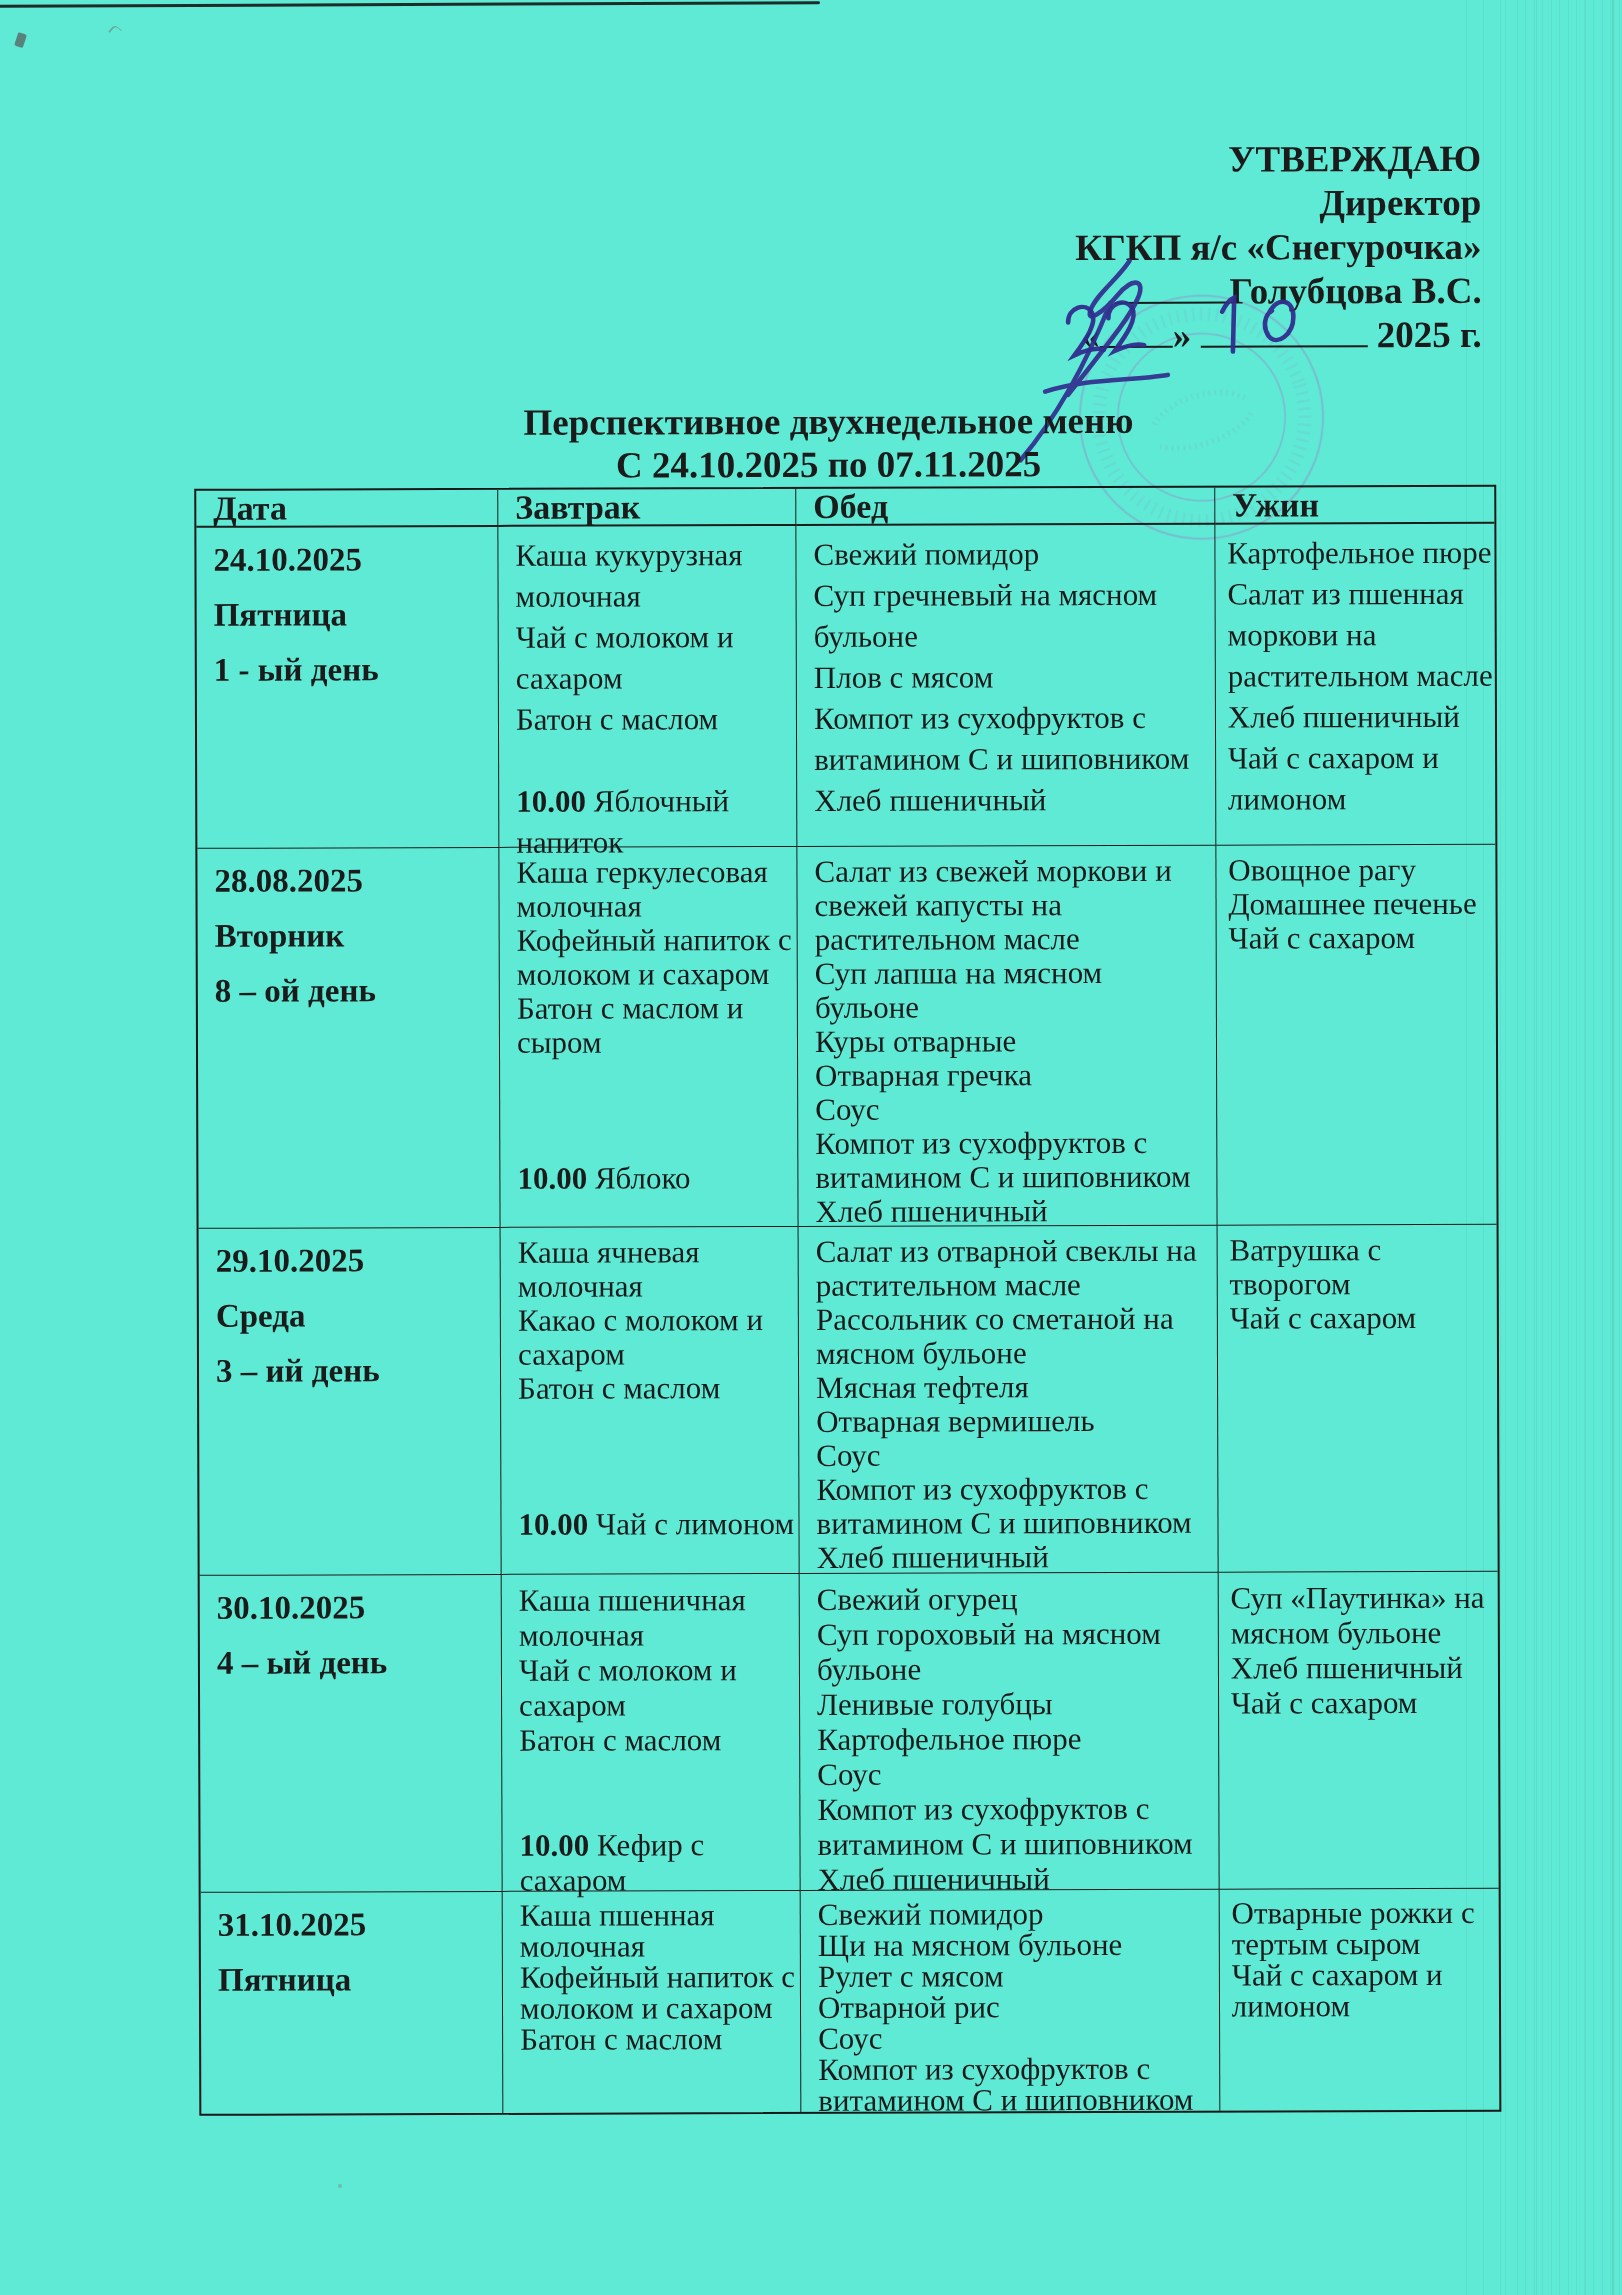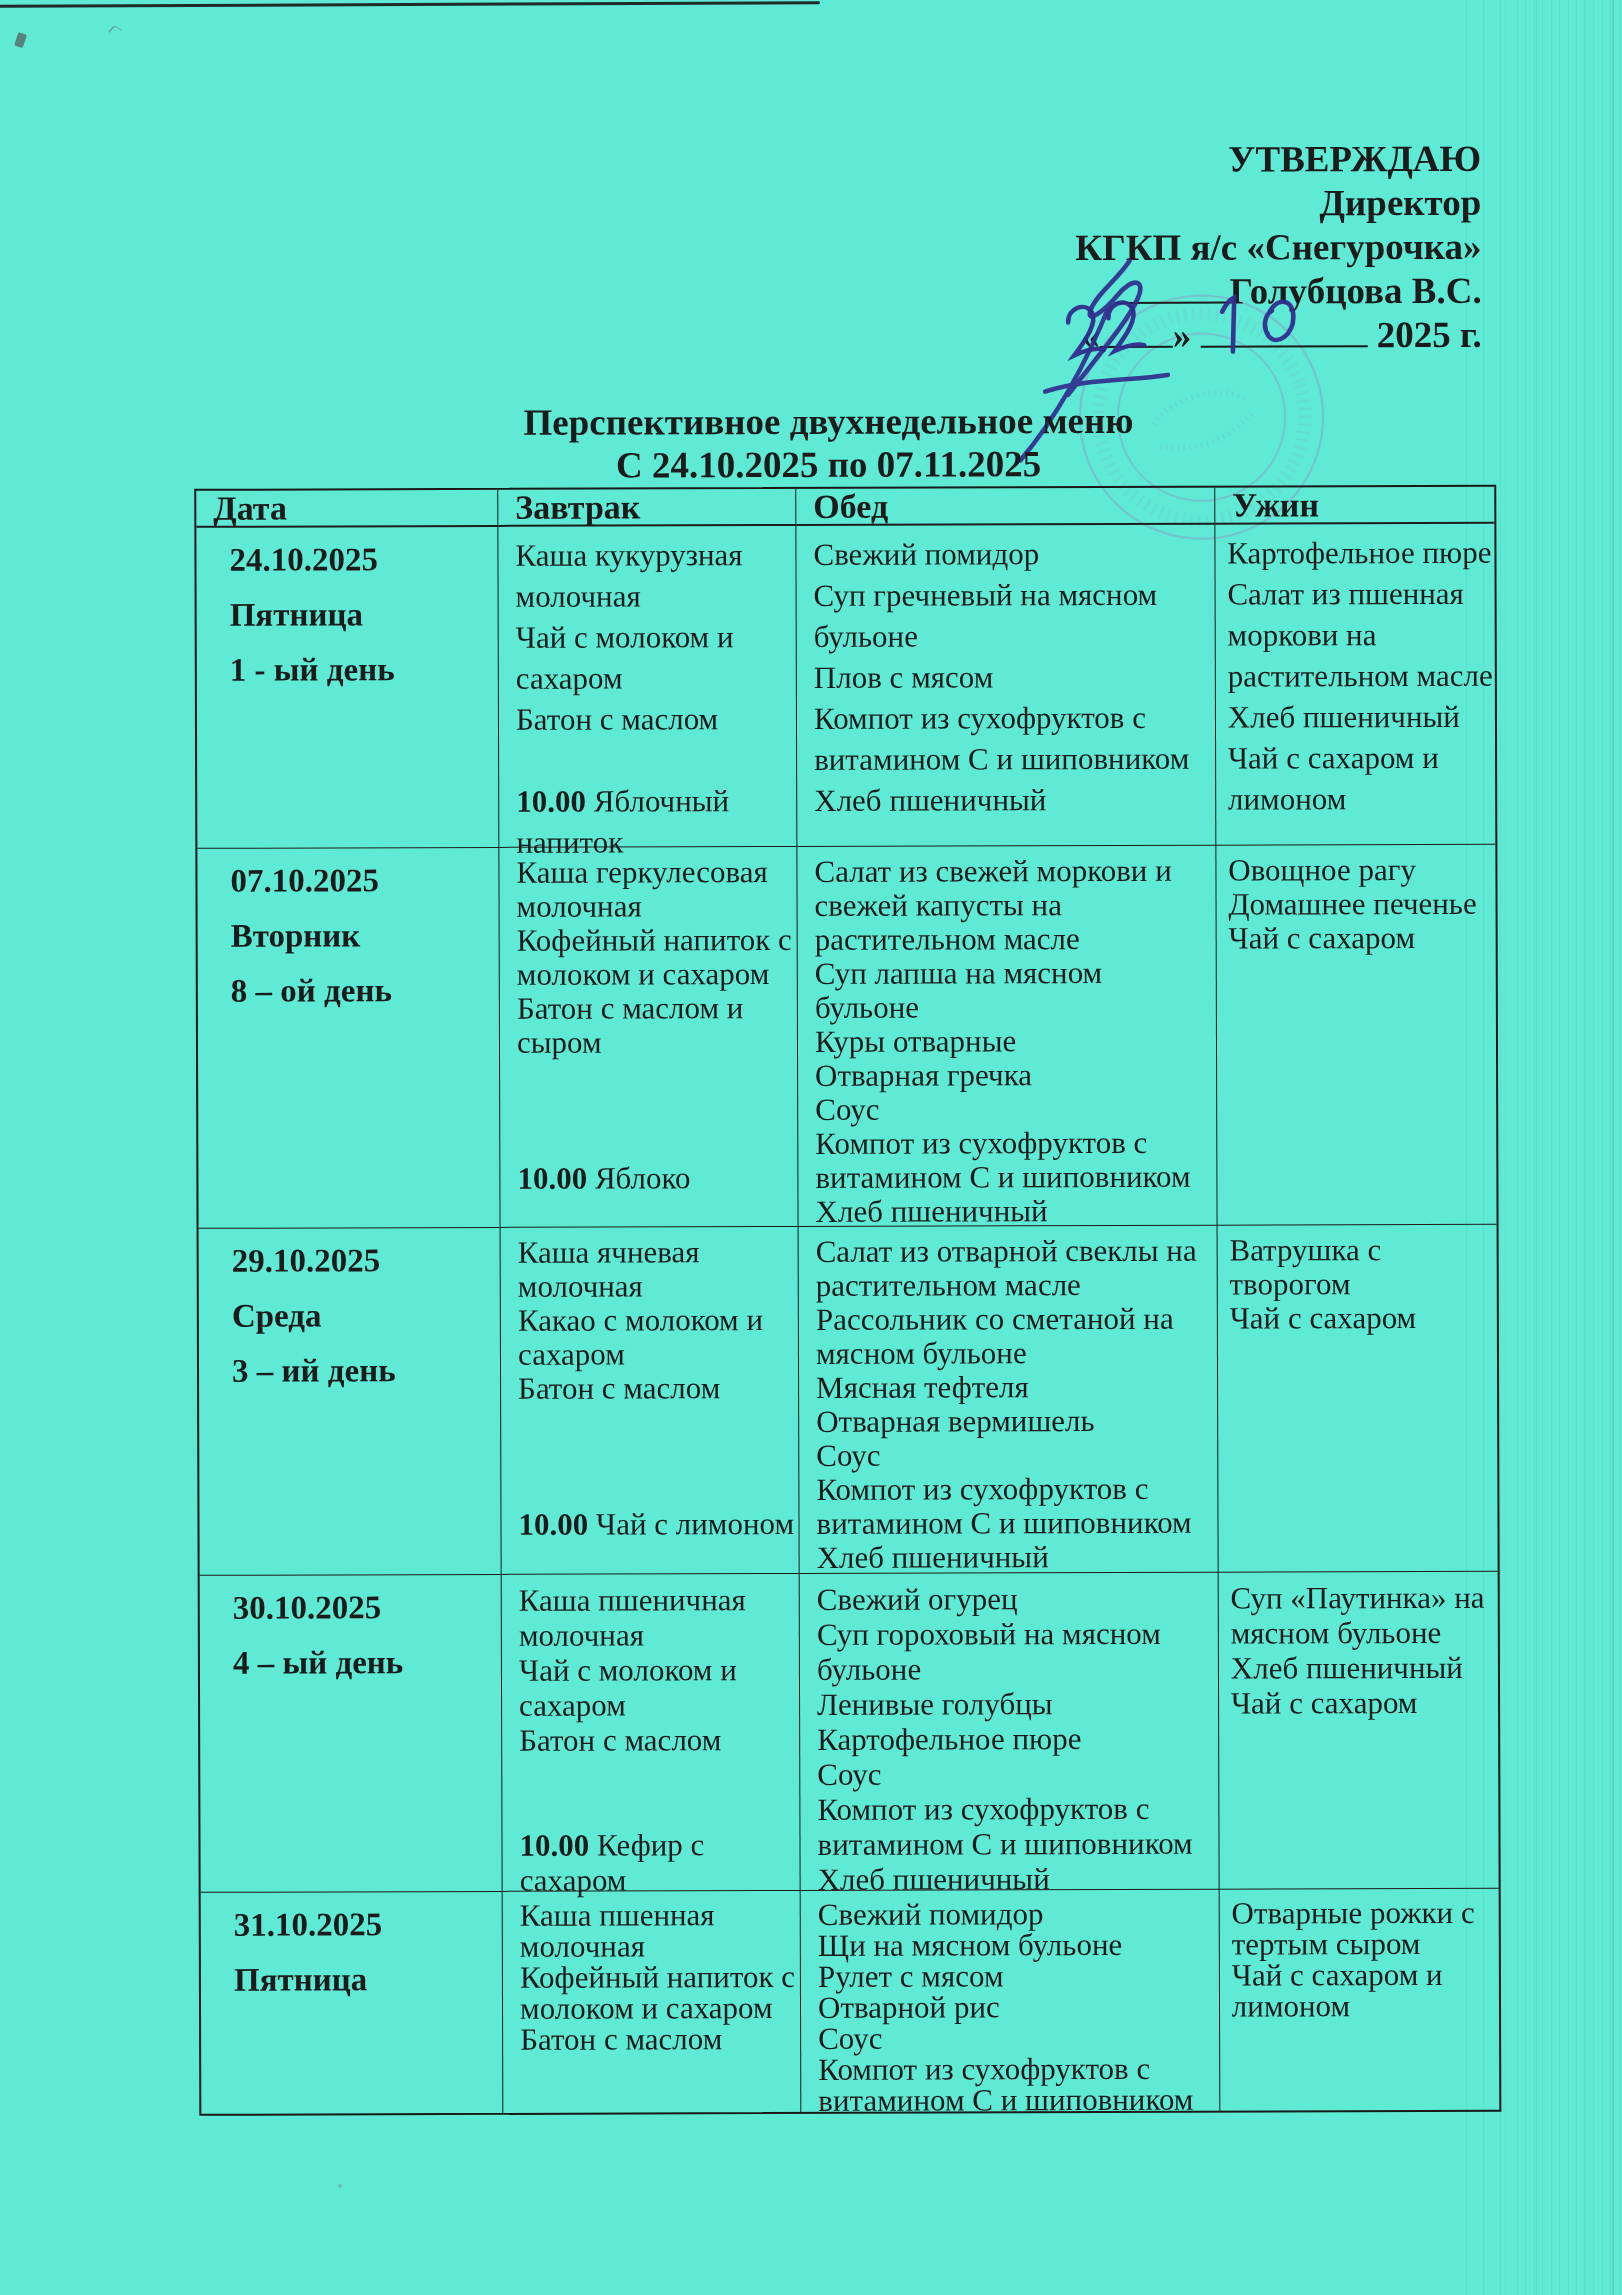--- a/index.html
+++ b/index.html
@@ -20,21 +20,21 @@
   .menu-table{position:absolute;left:196px;top:487px;display:grid;
               grid-template-columns:302px 298px 419px 279px;
               grid-template-rows:37px 321px 380px 347px 317px 221px;
               border:2px solid #191919;background:transparent;}
   .cell{border-right:1.3px solid #1d1d1d;border-bottom:1.3px solid #1d1d1d;
         padding:5.2px 3.9px 0 17px;overflow:visible;}
   .col3{border-right:none;}
   .hdr{font-weight:bold;font-size:34px;line-height:34px;padding-top:1.3px;border-bottom:2px solid #1d1d1d;}
   .r4{border-bottom:none;}
   .date-cell{font-weight:bold;font-size:33px;}
-  .dline{line-height:55px;white-space:nowrap;margin-left:16px;}
+  .dline{line-height:55px;white-space:nowrap;}
   .menu-cell{padding-top:7.9px;font-size:31px;}
   .mline{white-space:nowrap;}
   .r0 .mline{line-height:41px;}
   .r1 .mline{line-height:34px;}
   .r2 .mline{line-height:34px;}
   .r3 .mline{line-height:35px;}
   .r4 .mline{line-height:31px;}
   .col3.menu-cell{padding-left:11.8px;}
   .spacer::before{content:"\00a0";}
 
@@ -150,21 +150,21 @@
         <div class="cell r0 col3 menu-cell">
           <div class="mline">Картофельное пюре</div>
           <div class="mline">Салат из пшенная</div>
           <div class="mline">моркови на</div>
           <div class="mline">растительном масле</div>
           <div class="mline">Хлеб пшеничный</div>
           <div class="mline">Чай с сахаром и</div>
           <div class="mline">лимоном</div>
         </div>
         <div class="cell r1 col0 date-cell">
-          <div class="dline">07.10.2025</div>
+          <div class="dline">28.08.2025</div>
           <div class="dline">Вторник</div>
           <div class="dline">8 – ой день</div>
         </div>
         <div class="cell r1 col1 menu-cell">
           <div class="mline">Каша геркулесовая</div>
           <div class="mline">молочная</div>
           <div class="mline">Кофейный напиток с</div>
           <div class="mline">молоком и сахаром</div>
           <div class="mline">Батон с маслом и</div>
           <div class="mline">сыром</div>

